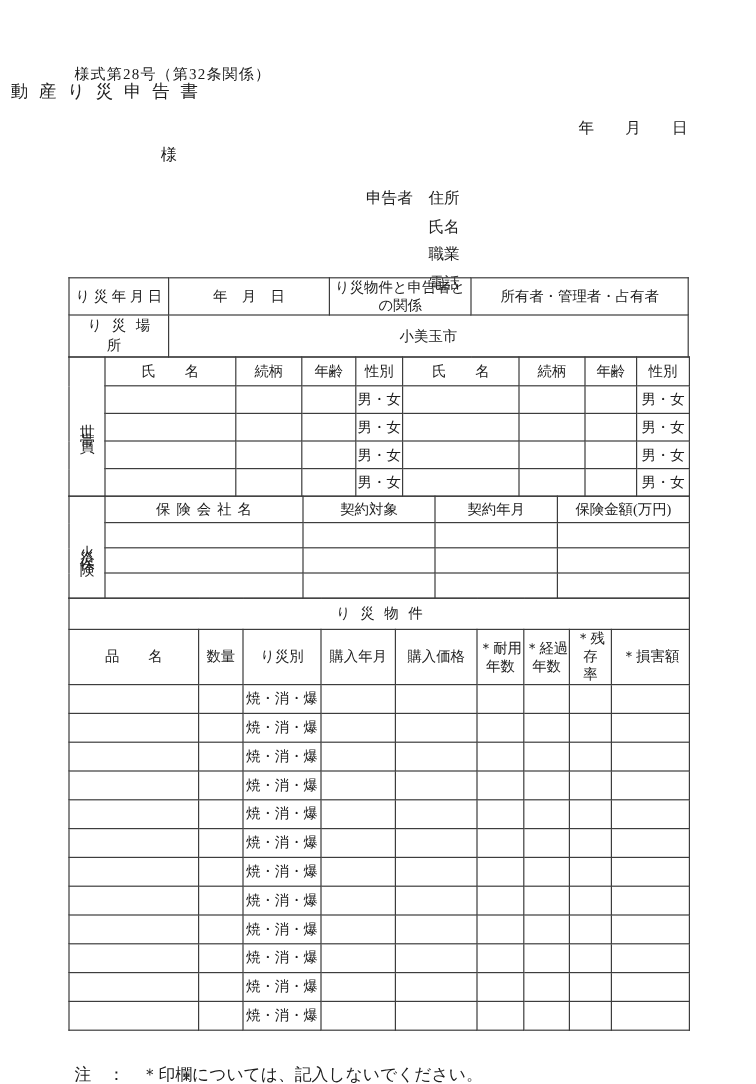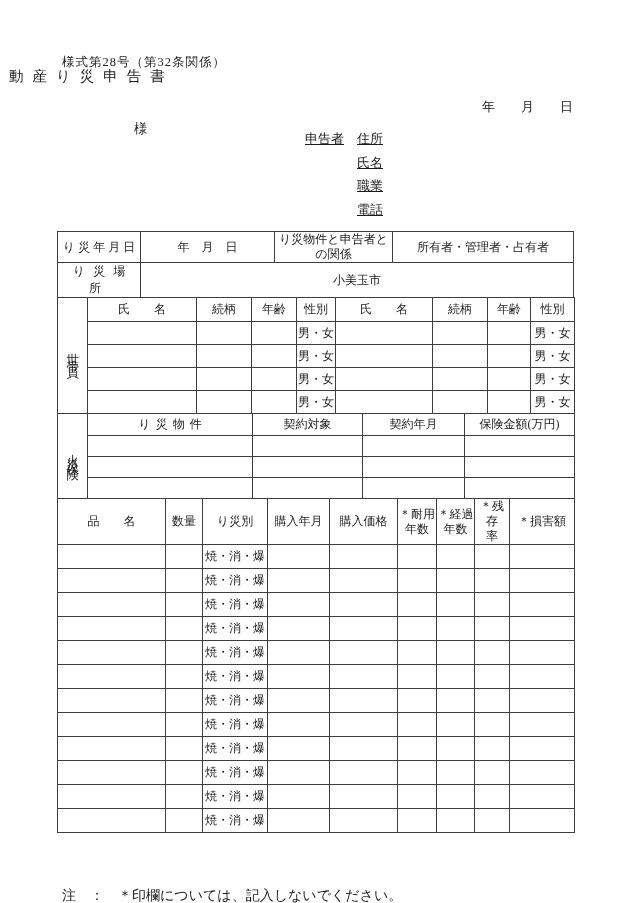--- a/index.html
+++ b/index.html
@@ -22,21 +22,21 @@
     position: absolute; top: 22px; left: 0; width: 100%;
     text-align: left; font-size: 14.5px; letter-spacing: 9px; text-indent: 9px;
   }
   .date-line {
     position: absolute; top: 53px; left: 57px; width: 516px;
     text-align: right; font-size: 13px;
   }
   .addressee {
     position: absolute; top: 75px; left: 134px; font-size: 13.5px;
   }
-  .declarant { position: absolute; top: 82px; left: 305px; font-size: 13px; text-decoration: underline; }
+  .declarant { position: absolute; top: 108px; left: 305px; font-size: 13px; }
   .decl-line { line-height: 23.5px; white-space: nowrap; }
   .decl-label { margin-right: 13px; }
   .decl-indent { margin-left: 52px; }
 
   .sheet { position: absolute; top: 186px; left: 57px; width: 517px; }
   .sheet table {
     border-collapse: collapse; table-layout: fixed; width: 517px; padding-left: 36px;
   }
   .sheet table + table { margin-top: -1px; }
   .sheet td, .sheet th {
@@ -194,21 +194,21 @@
       <colgroup>
           <col style="width:30px">
           <col style="width:165px">
           <col style="width:110px">
           <col style="width:102px">
           <col style="width:110px">
         </colgroup>
       <tbody>
           <tr class="h22">
         <td rowspan="4" class="v-label-cell"><span class="v-label" style="letter-spacing:5px">火災保険</span></td>
-        <td class="ls5">り災物件</td>
+        <td class="ls5">保険会社名</td>
         <td>契約対象</td>
         <td>契約年月</td>
         <td>保険金額(万円)</td>
       </tr>
       <tr class="h21">
         <td></td>
             <td></td>
             <td></td>
             <td></td>
       </tr>
@@ -233,20 +233,23 @@
           <col style="width:37px">
           <col style="width:65px">
           <col style="width:62px">
           <col style="width:68px">
           <col style="width:39px">
           <col style="width:38px">
           <col style="width:35px">
           <col style="width:65px">
         </colgroup>
       <tbody>
+          <tr class="h26">
+        <td colspan="9" class="ls8">り災物件</td>
+      </tr>
       <tr class="h30">
         <td>品　　名</td>
         <td>数量</td>
         <td>り災別</td>
         <td>購入年月</td>
         <td>購入価格</td>
         <td class="star-col">＊耐用
 年数</td>
         <td class="star-col">＊経過
 年数</td>

